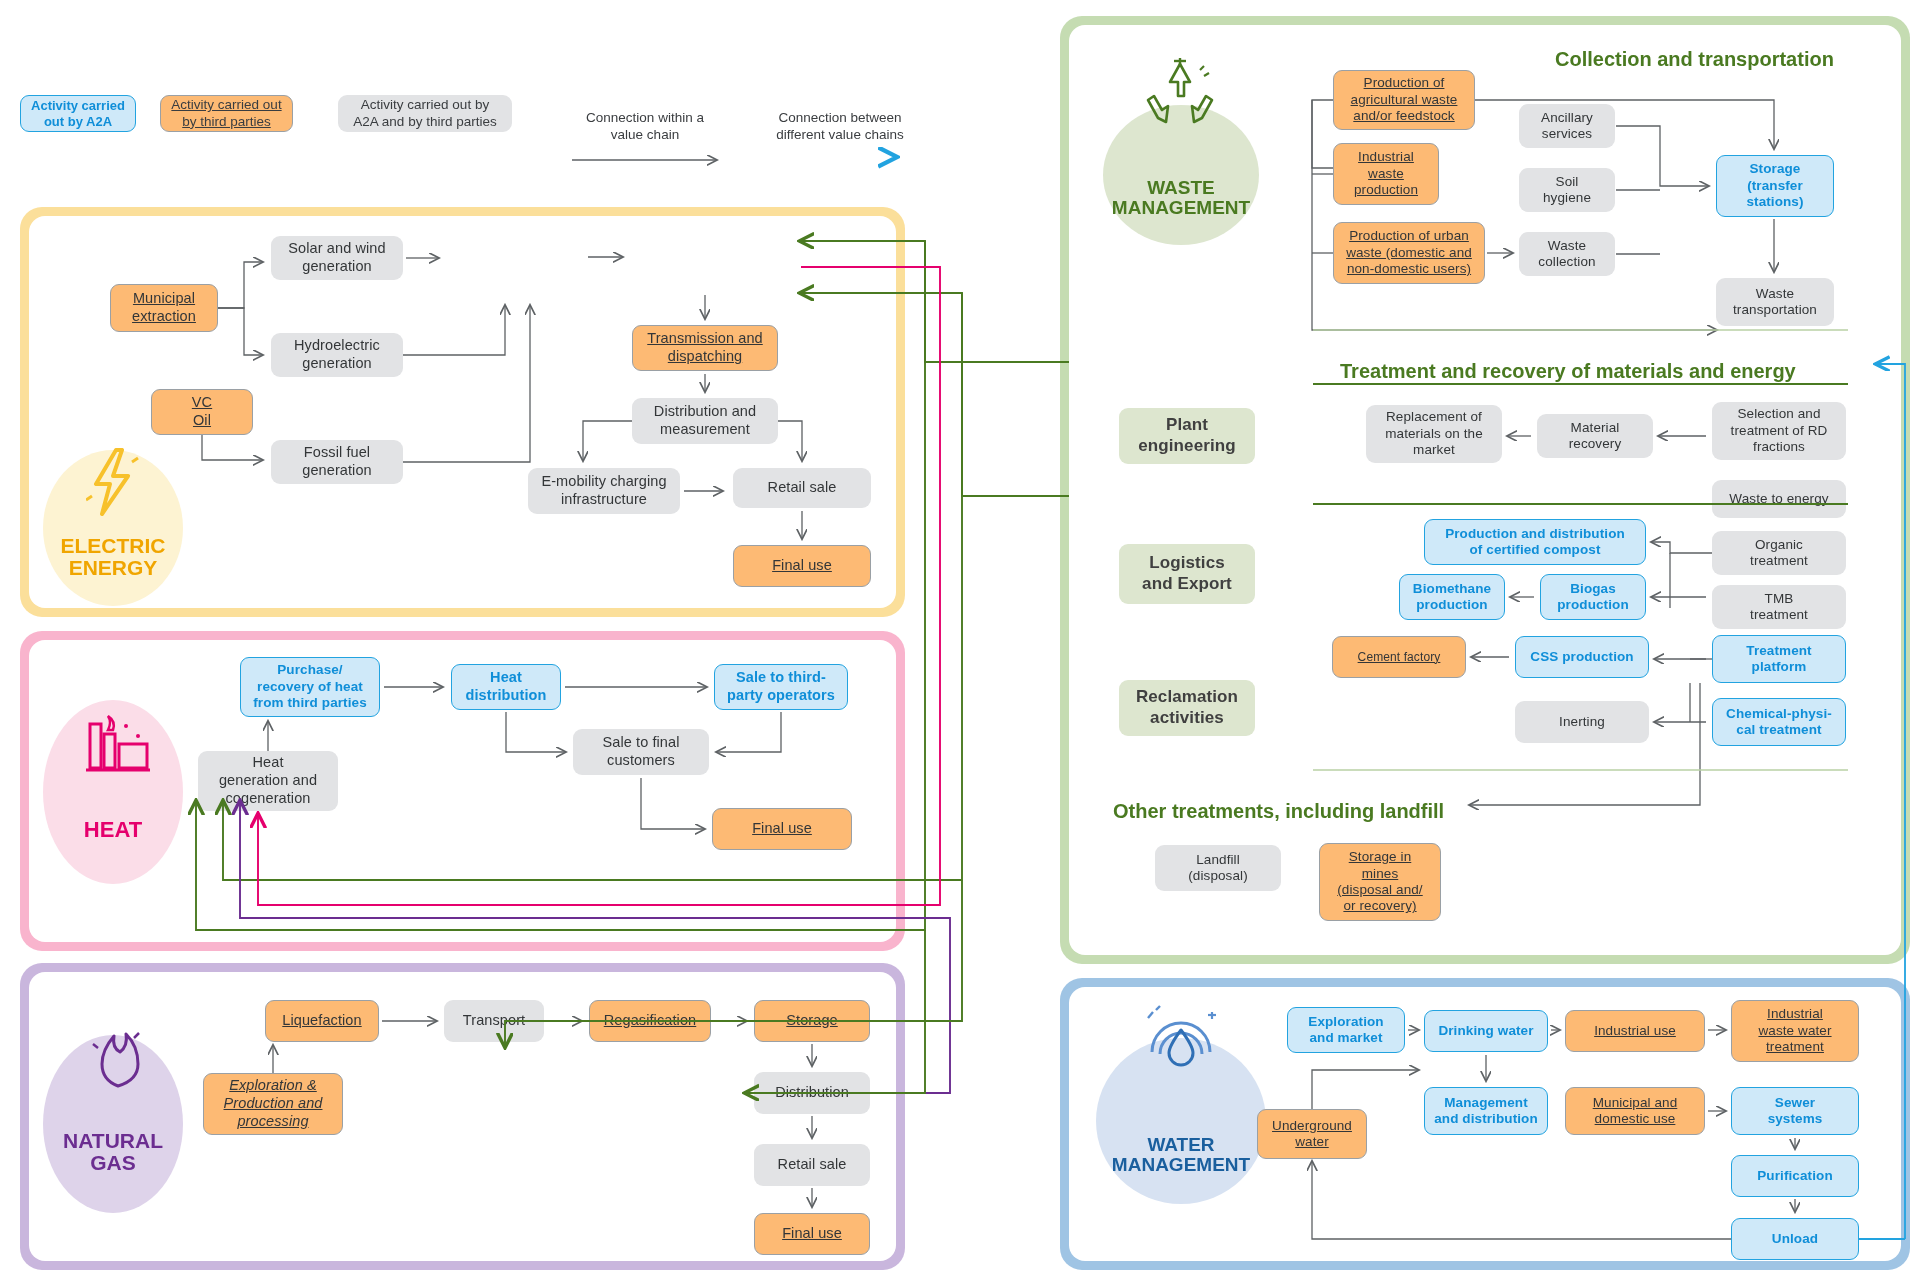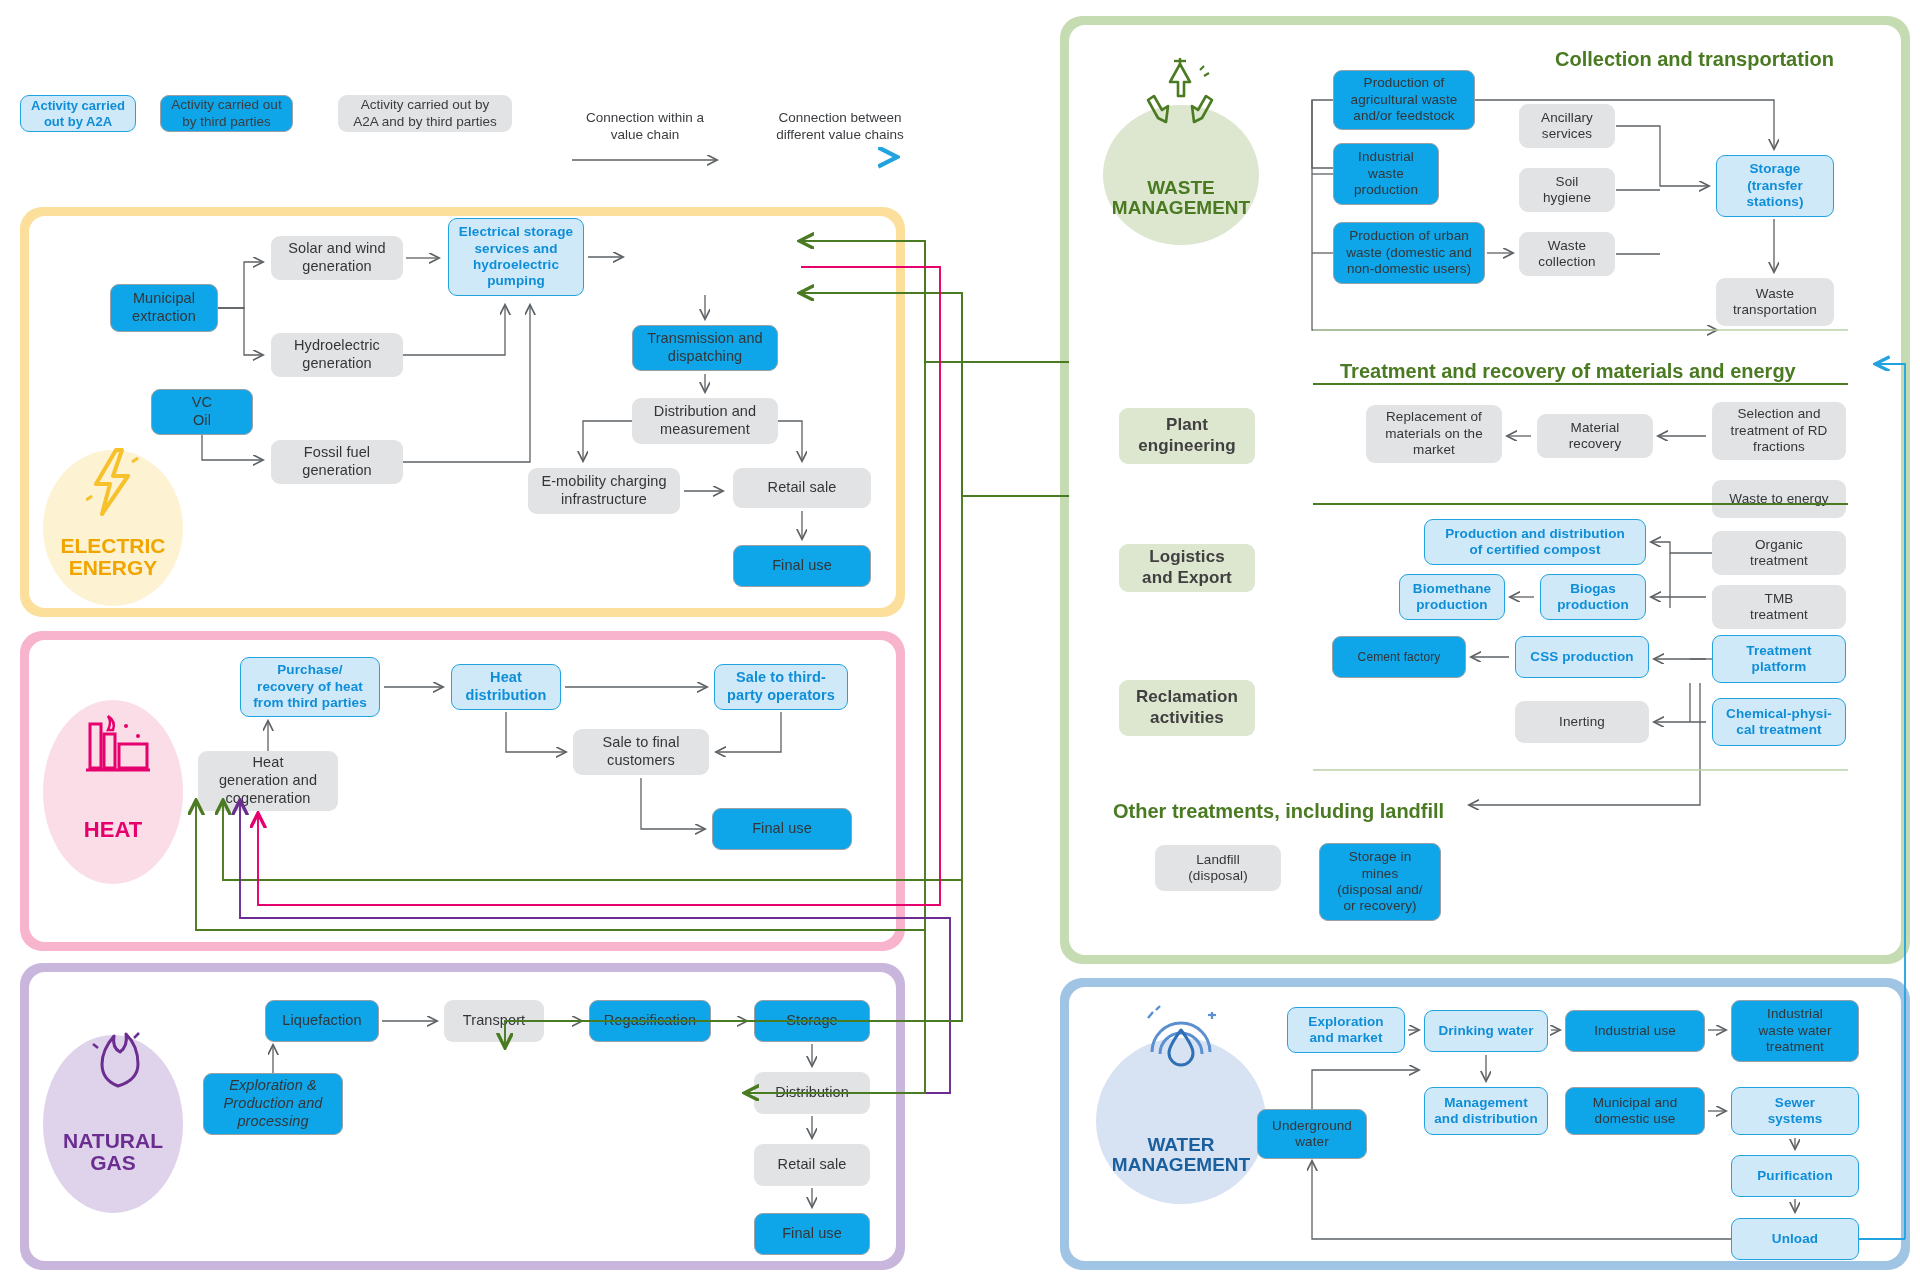--- a/index.html
+++ b/index.html
@@ -10,21 +10,21 @@
   }
   .canvas { position:absolute; inset:0; }
   svg.wires { position:absolute; left:0; top:0; width:1920px; height:1282px; pointer-events:none; }
 
   
   .node {
     position:absolute; display:flex; align-items:center; justify-content:center;
     text-align:center; border-radius:9px; font-size:14.5px; line-height:1.22;
     padding:5px 7px; color:#333638; letter-spacing:.1px;
   }
-  .n-white { background:#0ea5e9; border:1.4px solid #9aa0a5; }
+  .n-white { background:#fdba74; border:1.4px solid #9aa0a5;text-decoration:underline; }
   .n-grey  { background:#e2e3e5; border:none; }
   .n-blue  { background:#cfe9f9; border:1.8px solid #22a3e0; color:#0f8ed8; font-weight:bold; }
   .n-green { background:#dde6cf; border:none; color:#404040; font-weight:bold; font-size:17px; }
 
   
   .frame { position:absolute; border-radius:22px; }
   .frame-inner { position:absolute; background:#fff; border-radius:16px; }
 
   .chain-circle { position:absolute; border-radius:50%; display:flex;
      flex-direction:column; align-items:center; justify-content:flex-end; }
@@ -73,24 +73,20 @@
   <div class="node n-white" style="left: 110px; top: 284px; width: 108px; height: 48px; white-space: pre-line;">Municipal
 extraction</div>
   <div class="node n-grey" style="left: 271px; top: 236px; width: 132px; height: 44px; white-space: pre-line;">Solar and wind
 generation</div>
   <div class="node n-grey" style="left: 271px; top: 333px; width: 132px; height: 44px; white-space: pre-line;">Hydroelectric
 generation</div>
   <div class="node n-white" style="left: 151px; top: 389px; width: 102px; height: 46px; white-space: pre-line;">VC
 Oil</div>
   <div class="node n-grey" style="left: 271px; top: 440px; width: 132px; height: 44px; white-space: pre-line;">Fossil fuel
 generation</div>
-  <div class="node n-blue" style="left: 448px; top: 218px; width: 136px; height: 78px; font-size: 13.5px; white-space: pre-line;">Electrical storage
-services and
-hydroelectric
-pumping</div>
   <div class="node n-white" style="left: 632px; top: 325px; width: 146px; height: 46px; white-space: pre-line;">Transmission and
 dispatching</div>
   <div class="node n-grey" style="left: 632px; top: 398px; width: 146px; height: 46px; white-space: pre-line;">Distribution and
 measurement</div>
   <div class="node n-grey" style="left: 528px; top: 468px; width: 152px; height: 46px; white-space: pre-line;">E-mobility charging
 infrastructure</div>
   <div class="node n-grey" style="left: 733px; top: 468px; width: 138px; height: 40px; white-space: pre-line;">Retail sale</div>
   <div class="node n-white" style="left: 733px; top: 545px; width: 138px; height: 42px; white-space: pre-line;">Final use</div>
 
   <div class="frame" style="left:20px;top:631px;width:885px;height:320px;background:#f9b4cd;"></div>
@@ -187,21 +183,21 @@
   <div class="node n-grey" style="left: 1519px; top: 232px; width: 96px; height: 44px; font-size: 13.5px; white-space: pre-line;">Waste
 collection</div>
   <div class="node n-blue" style="left: 1716px; top: 155px; width: 118px; height: 62px; font-size: 13.5px; white-space: pre-line;">Storage
 (transfer
 stations)</div>
   <div class="node n-grey" style="left: 1716px; top: 278px; width: 118px; height: 48px; font-size: 13.5px; white-space: pre-line;">Waste
 transportation</div>
 
   <div class="node n-green" style="left: 1119px; top: 408px; width: 136px; height: 56px; white-space: pre-line;">Plant
 engineering</div>
-  <div class="node n-green" style="left: 1119px; top: 544px; width: 136px; height: 48px; white-space: pre-line;">Logistics
+  <div class="node n-green" style="left: 1119px; top: 544px; width: 136px; height: 60px; white-space: pre-line;">Logistics
 and Export</div>
   <div class="node n-green" style="left: 1119px; top: 680px; width: 136px; height: 56px; white-space: pre-line;">Reclamation
 activities</div>
 
   <div class="node n-grey" style="left: 1366px; top: 405px; width: 136px; height: 58px; font-size: 13.5px; white-space: pre-line;">Replacement of
 materials on the
 market</div>
   <div class="node n-grey" style="left: 1537px; top: 414px; width: 116px; height: 44px; font-size: 13.5px; white-space: pre-line;">Material
 recovery</div>
   <div class="node n-grey" style="left: 1712px; top: 402px; width: 134px; height: 58px; font-size: 13.5px; white-space: pre-line;">Selection and

